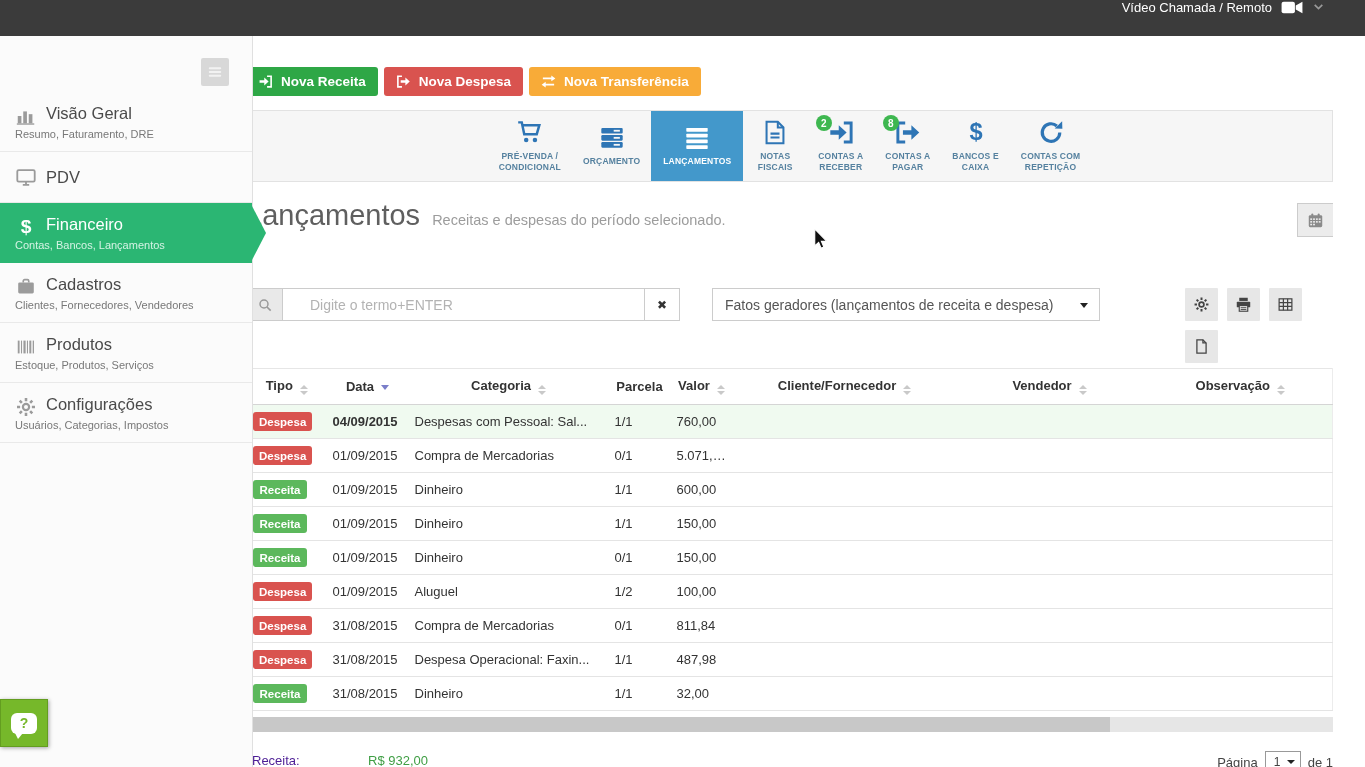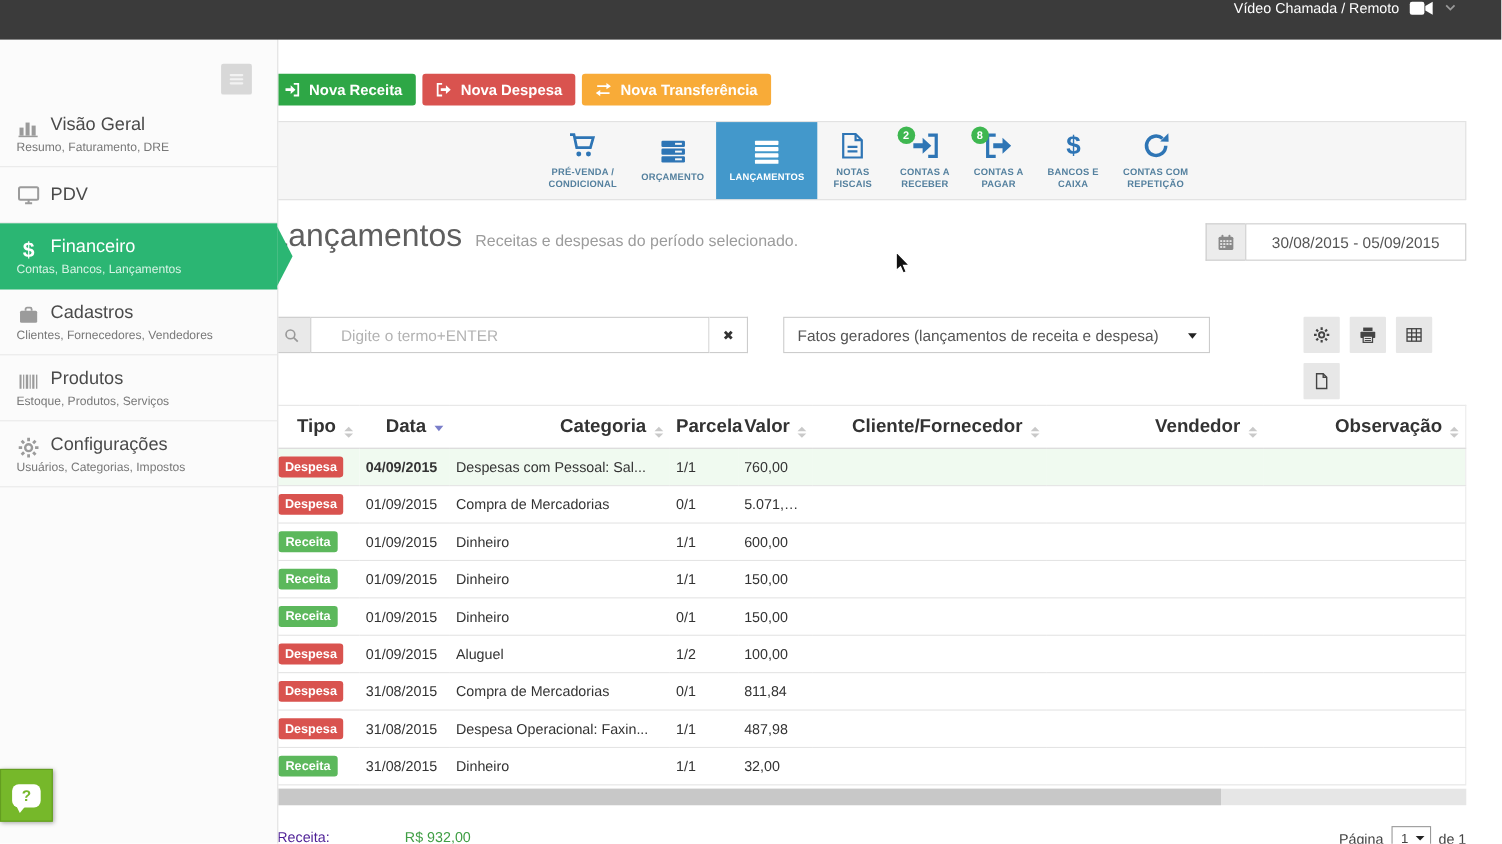--- a/index.html
+++ b/index.html
@@ -74,21 +74,21 @@
 
   .filter-select{position:absolute;left:485px;top:252px;width:388px;height:33px;border:1px solid #ccc;background:#fff;display:flex;align-items:center;padding:0 26px 0 12px;font-size:14px;color:#555;cursor:pointer}
   .filter-select::after{content:'';position:absolute;right:11px;top:50%;margin-top:-2px;border-left:4.5px solid transparent;border-right:4.5px solid transparent;border-top:5px solid #222}
 
   .tools{position:absolute;right:63px;top:252px;display:grid;grid-template-columns:repeat(3,33px);grid-auto-rows:33px;gap:9px}
   .tool-btn{background:#e7e7e7;border:none;border-radius:1px;color:#444;cursor:pointer;display:flex;align-items:center;justify-content:center}
   .tool-btn .icn{width:17px;height:17px}
 
   
   .grid-table{position:absolute;left:19px;right:32px;top:332px;border-collapse:collapse;table-layout:fixed;font-size:13px;color:#333;width:calc(100% - 51px);border:1px solid #ececec;border-top:1px solid #e6e6e6}
-  .grid-table th{text-align:right;font-weight:bold;font-size:17px;color:#333;padding:9px 6px;border-bottom:1px solid #d5d5d5;white-space:nowrap;cursor:pointer;background:#fff}
+  .grid-table th{text-align:center;font-weight:bold;font-size:13px;color:#333;padding:9px 6px;border-bottom:1px solid #d5d5d5;white-space:nowrap;cursor:pointer;background:#fff}
   .grid-table td{padding:7px 6px;border-bottom:1px solid #e4e4e4;white-space:nowrap;overflow:hidden;text-overflow:ellipsis;height:21px}
   .grid-table tr.hl td{background:#f0faf0}
   .col-valor{padding-right:12px !important}
   .badge{display:inline-block;min-width:54px;text-align:center;padding:3.5px 6px;border-radius:3px;color:#fff;font-size:11.5px;font-weight:bold}
   .b{font-weight:bold}
   .sort{display:inline-flex;flex-direction:column;gap:2px;margin-left:7px;vertical-align:1px}
   .su{width:0;height:0;border-left:4px solid transparent;border-right:4px solid transparent;border-bottom:4px solid #c9c9c9}
   .sd{width:0;height:0;border-left:4px solid transparent;border-right:4px solid transparent;border-top:4px solid #c9c9c9}
   .sdb{width:0;height:0;border-left:4.5px solid transparent;border-right:4.5px solid transparent;border-top:5.5px solid #7a7ec9;margin-top:3px}
 
@@ -347,21 +347,20 @@
               <rect x="4.6" y="12.8" width="2.6" height="2.2"></rect>
               <rect x="8.6" y="12.8" width="2.6" height="2.2"></rect>
               <rect x="12.6" y="12.8" width="2.6" height="2.2"></rect>
               <rect x="16.6" y="12.8" width="2.6" height="2.2"></rect>
               <rect x="4.6" y="16.6" width="2.6" height="2.2"></rect>
               <rect x="8.6" y="16.6" width="2.6" height="2.2"></rect>
             </g>
           </svg>
         </span>
     </div>
-    <div class="date-input">30/08/2015 - 05/09/2015</div>
   </div>
 
   <div class="search-group">
     <div class="search-addon">
       <span class="icn">
           <svg viewBox="0 0 24 24" fill="none" stroke="currentColor">
             <circle cx="10.5" cy="10.5" r="6" stroke-width="2.2"></circle>
             <path d="M15 15l5.5 5.5" stroke-width="2.4"></path>
           </svg>
         </span>

